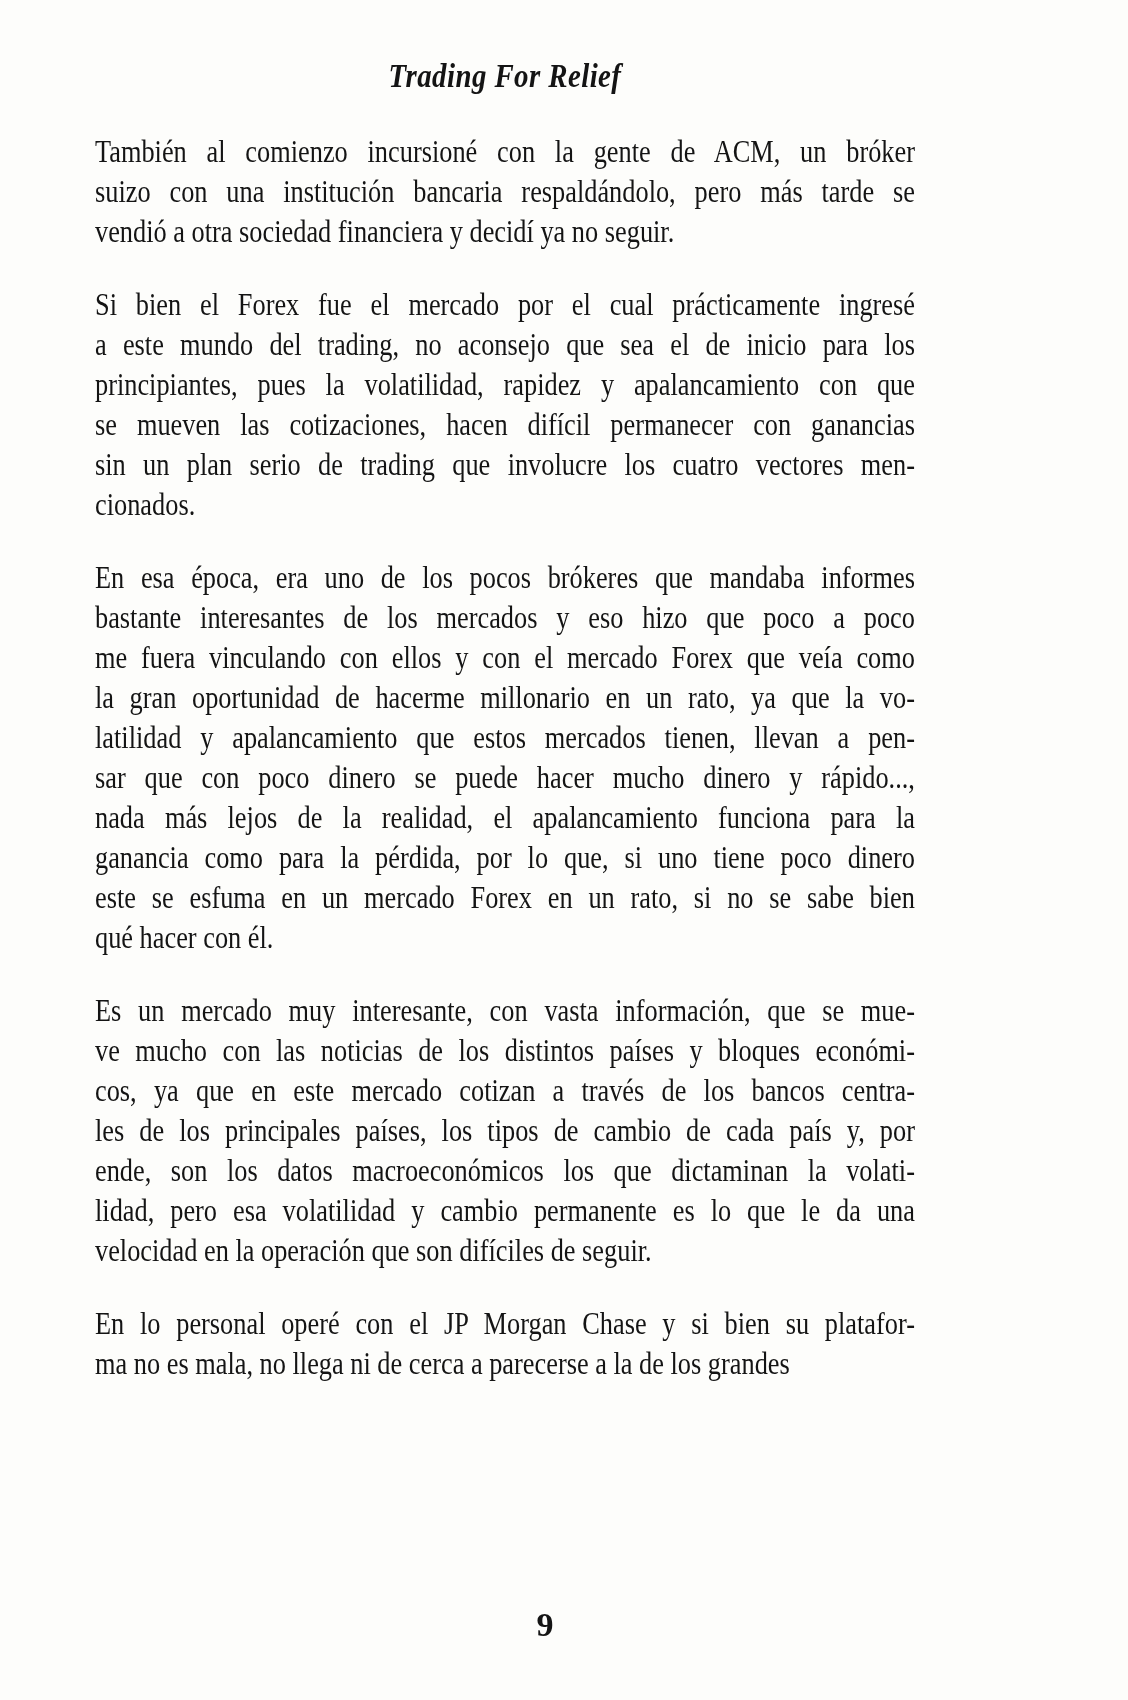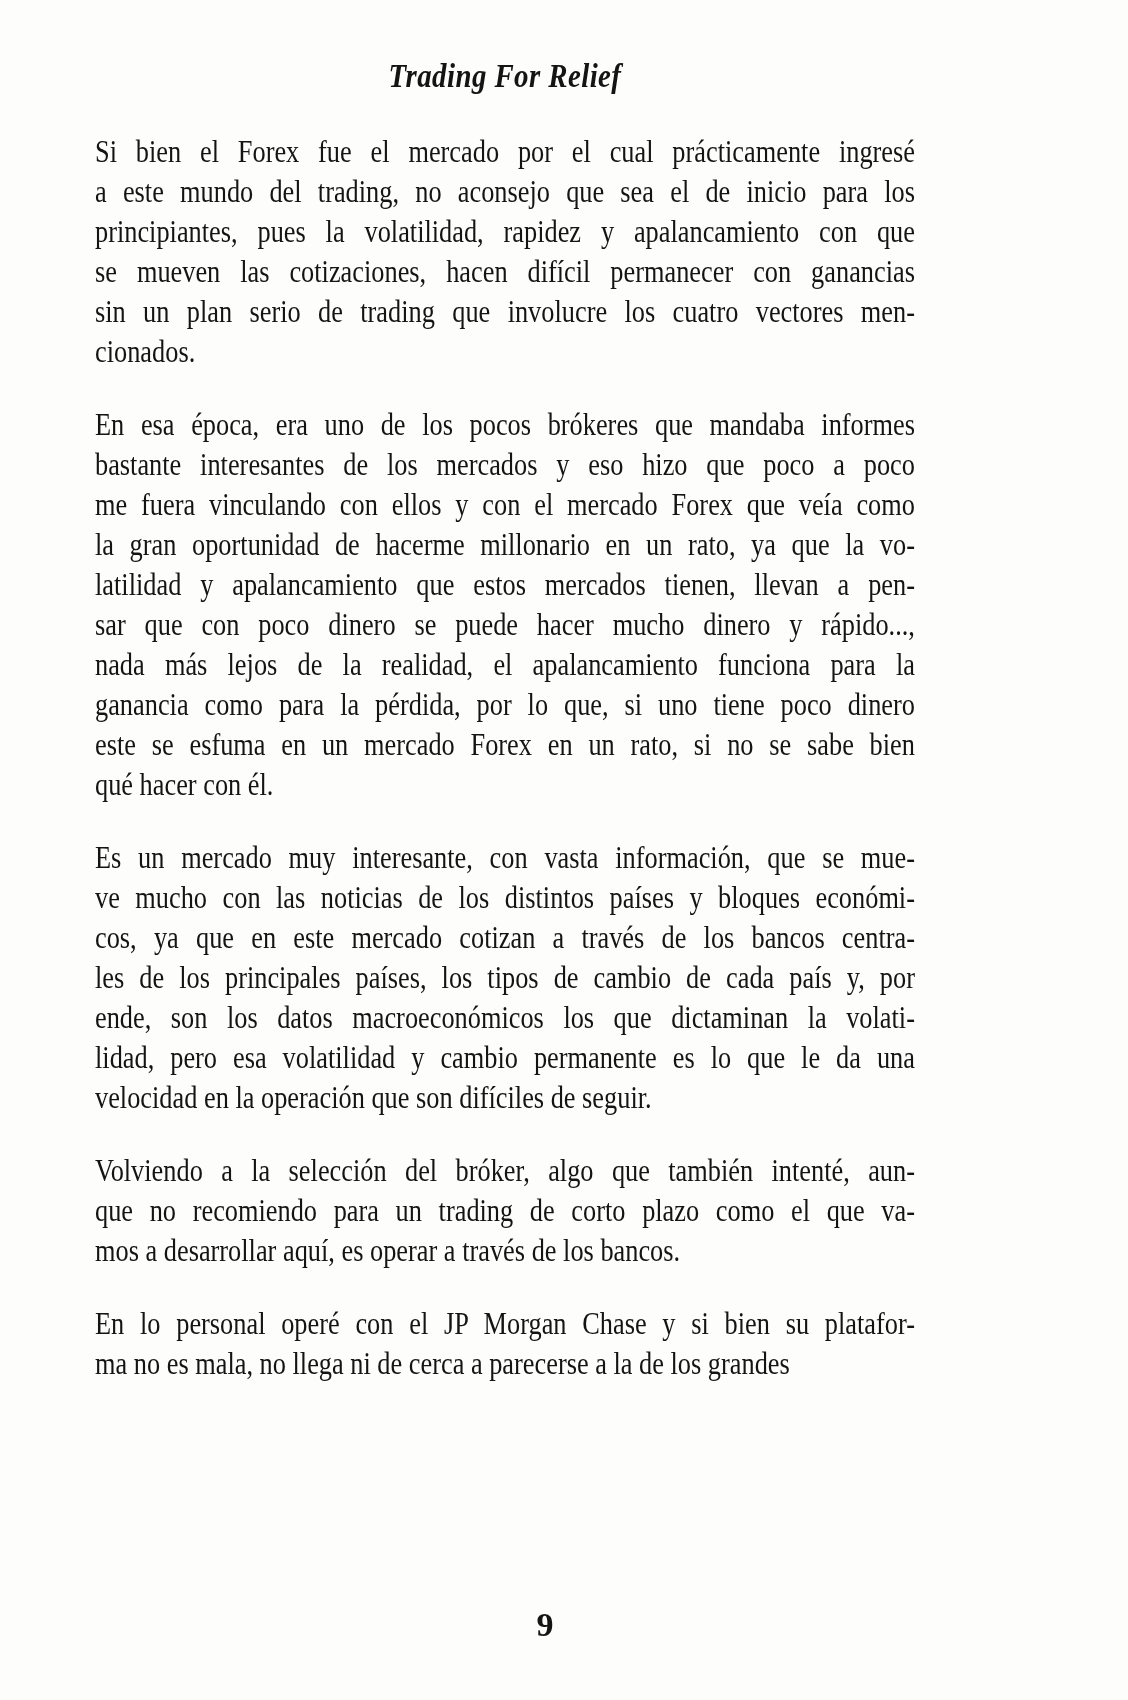--- a/index.html
+++ b/index.html
@@ -66,20 +66,25 @@
   }
 </style>
 </head>
 <body>
 
 <div class="page">
   <div class="content">
     <h1 class="title condensed">Trading For Relief</h1>
     <div>
         <div class="para">
+          <div class="line condensed">También al comienzo incursioné con la gente de ACM, un bróker</div>
+          <div class="line condensed">suizo con una institución bancaria respaldándolo, pero más tarde se</div>
+          <div class="line condensed last">vendió a otra sociedad financiera y decidí ya no seguir.</div>
+        </div>
+        <div class="para">
           <div class="line condensed">Si bien el Forex fue el mercado por el cual prácticamente ingresé</div>
           <div class="line condensed">a este mundo del trading, no aconsejo que sea el de inicio para los</div>
           <div class="line condensed">principiantes, pues la volatilidad, rapidez y apalancamiento con que</div>
           <div class="line condensed">se mueven las cotizaciones, hacen difícil permanecer con ganancias</div>
           <div class="line condensed">sin un plan serio de trading que involucre los cuatro vectores men-</div>
           <div class="line condensed last">cionados.</div>
         </div>
         <div class="para">
           <div class="line condensed">En esa época, era uno de los pocos brókeres que mandaba informes</div>
           <div class="line condensed">bastante interesantes de los mercados y eso hizo que poco a poco</div>
@@ -95,24 +100,19 @@
         <div class="para">
           <div class="line condensed">Es un mercado muy interesante, con vasta información, que se mue-</div>
           <div class="line condensed">ve mucho con las noticias de los distintos países y bloques económi-</div>
           <div class="line condensed">cos, ya que en este mercado cotizan a través de los bancos centra-</div>
           <div class="line condensed">les de los principales países, los tipos de cambio de cada país y, por</div>
           <div class="line condensed">ende, son los datos macroeconómicos los que dictaminan la volati-</div>
           <div class="line condensed">lidad, pero esa volatilidad y cambio permanente es lo que le da una</div>
           <div class="line condensed last">velocidad en la operación que son difíciles de seguir.</div>
         </div>
         <div class="para">
-          <div class="line condensed">Volviendo a la selección del bróker, algo que también intenté, aun-</div>
-          <div class="line condensed">que no recomiendo para un trading de corto plazo como el que va-</div>
-          <div class="line condensed last">mos a desarrollar aquí, es operar a través de los bancos.</div>
-        </div>
-        <div class="para">
           <div class="line condensed">En lo personal operé con el JP Morgan Chase y si bien su platafor-</div>
           <div class="line condensed last">ma no es mala, no llega ni de cerca a parecerse a la de los grandes</div>
         </div>
       </div>
   </div>
   <div class="footer">9</div>
 </div>
 
 </body></html>

